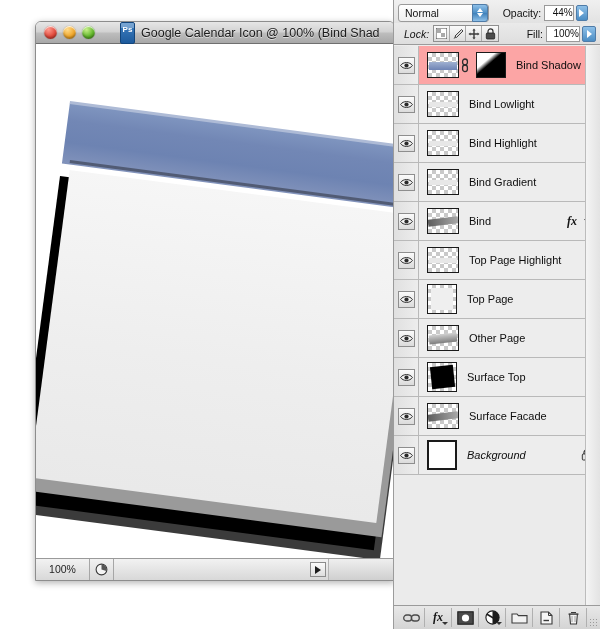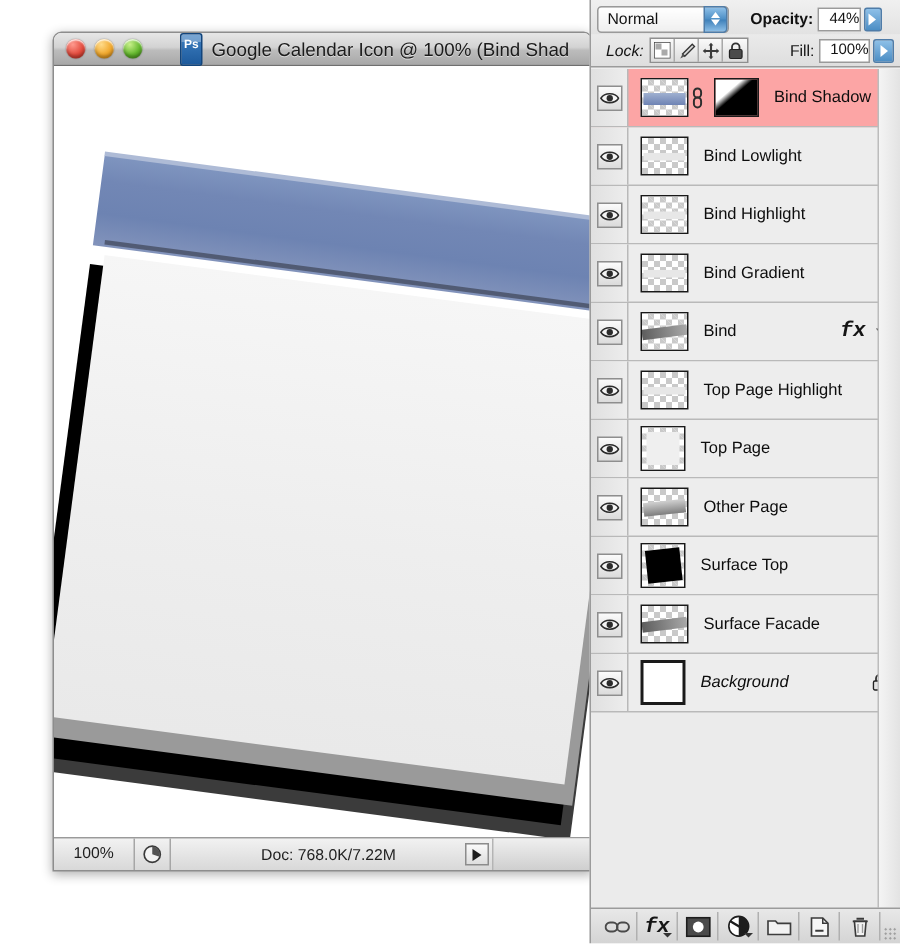--- a/index.html
+++ b/index.html
@@ -148,21 +148,21 @@
     font-size: 10.5px; line-height: 16px; padding-left: 6px; color: #111;
   }
   .popup-stepper {
     position: absolute; right: 0; top: -1px; width: 16px; height: 18px;
     border: 1px solid #4f7ca8; border-radius: 0 3px 3px 0;
     background: linear-gradient(to bottom,#8ec0e8 0%,#4d8fc6 48%,#3f81ba 52%,#8ec0e8 100%);
     display: flex; flex-direction: column; align-items: center; justify-content: center; gap:1px;
   }
   .tri-up { width:0;height:0;border-left:3px solid transparent;border-right:3px solid transparent;border-bottom:4px solid #ffffff;}
   .tri-dn { width:0;height:0;border-left:3px solid transparent;border-right:3px solid transparent;border-top:4px solid #ffffff;}
-  .opacity-label { margin-left: 14px; font-size: 10.5px; color: #111; font-weight: bold; }
+  .opacity-label { margin-left: 14px; font-size: 10.5px; color: #111; }
   .num-field {
     width: 34px; height: 16px; border: 1px solid #9a9a9a; background: #ffffff;
     text-align: right; line-height: 14px; font-size: 10px; margin-left: 3px;
   }
   .arrow-btn {
     width: 14px; height: 16px; margin-left: 2px;
     border: 1px solid #4f7ca8; border-radius: 2px;
     background: linear-gradient(to bottom,#8ec0e8,#4b8dc4);
     display: flex; align-items: center; justify-content: center;
   }
@@ -227,21 +227,21 @@
     background: #e7e7e7;}
   .thumb-mask {
     width: 30px; height: 26px; border: 1px solid #1a1a1a; margin-left: 6px;
     background: linear-gradient(to bottom right,#ffffff 0%,#ffffff 32%,#000000 45%,#000000 100%);
     flex: 0 0 auto;
   }
   .link-icon { width: 9px; margin-left: 2px; flex: 0 0 auto; display:flex; align-items:center;}
   .layer-name { margin-left: 10px; font-size: 11px; color: #0d0d0d; white-space: nowrap; }
   .layer-name.italic { font-style: italic; }
   .row-right { margin-left: auto; display:flex; align-items:center; padding-right: 8px; gap:7px;}
-  .fx-mark { font-family: Liberation Mono, monospace; font-style: italic; font-weight:bold; font-size: 14px; color:#151515;}
+  .fx-mark { font-family: Liberation Serif, serif; font-style: italic; font-weight:bold; font-size: 12px; color:#151515;}
   .tri-small { width:0;height:0;border-left:4px solid transparent;border-right:4px solid transparent;border-top:5px solid #2a2a2a;}
   .lock-mark { width: 11px; height: 12px; }
 
   #panel-scrollbar {
     position: absolute; right: 0; top: 46px; bottom: 24px; width: 15px;
     background: linear-gradient(to right,#f4f4f4,#e3e3e3);
     border-left: 1px solid #bcbcbc;
   }
   #palette-bottom {
     position: absolute; left: 0; right: 0; bottom: 0; height: 24px;
@@ -291,21 +291,20 @@
     </div>
 
     <div id="doc-statusbar">
       <div id="zoom-field">100%</div>
       <div id="doc-prefs-btn">
         <svg width="13" height="13" viewBox="0 0 13 13">
           <circle cx="6.5" cy="6.5" r="5.4" fill="#f4f4f4" stroke="#3a3a3a" stroke-width="1.1"></circle>
           <path d="M6.5 6.5 L6.5 1.4 A5.1 5.1 0 0 1 11.3 8.1 Z" fill="#555"></path>
         </svg>
       </div>
-      <div id="doc-info">Doc: 768.0K/7.22M</div>
       <div id="status-grip"></div>
       <div id="status-arrow">
         <div style="width:0;height:0;border-top:4px solid transparent;border-bottom:4px solid transparent;border-left:6px solid #1c1c1c;"></div>
       </div>
     </div>
   </div>
 
   <div id="layers-palette">
 
     <div id="blend-row">

